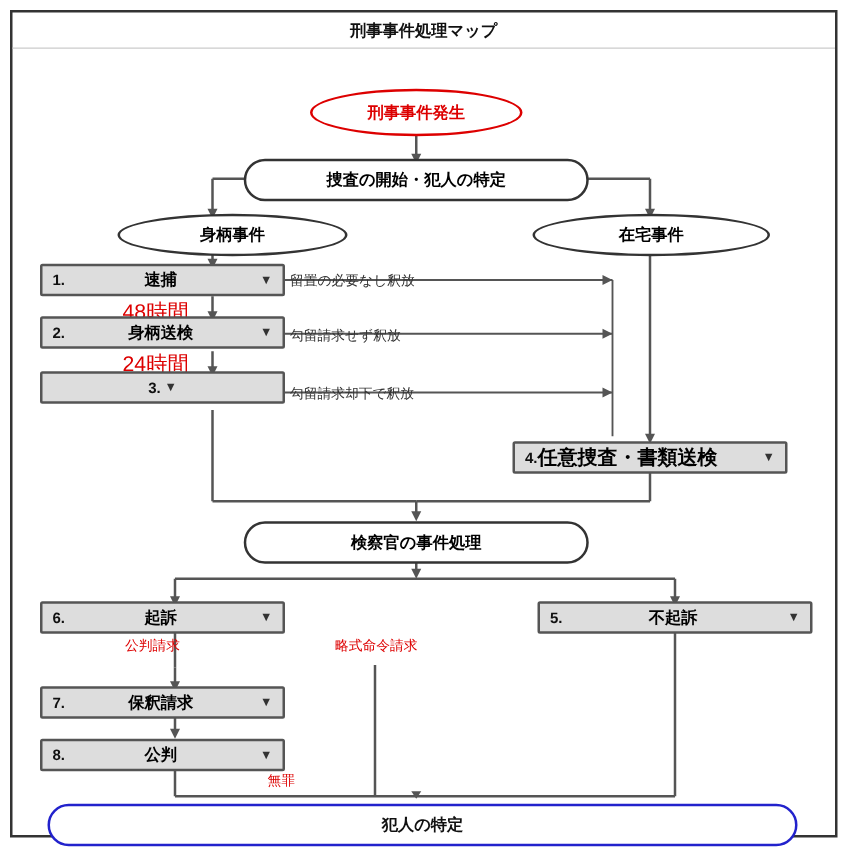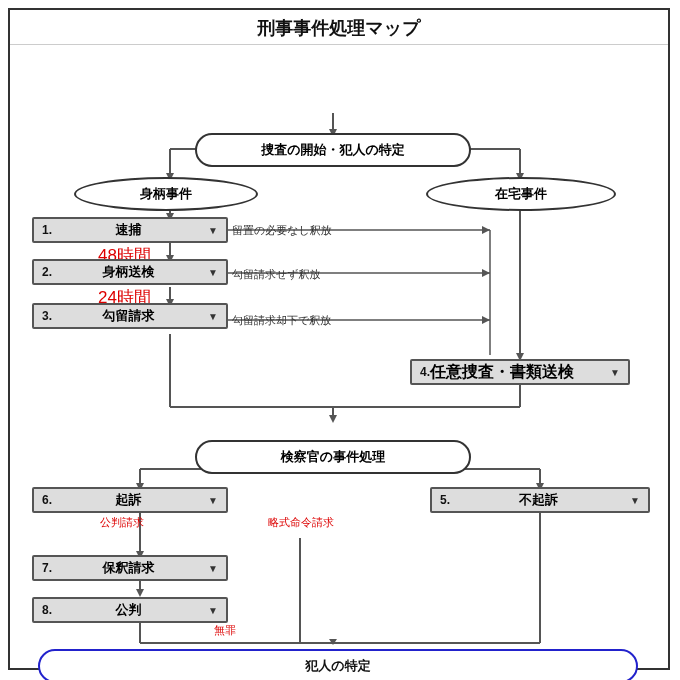--- a/index.html
+++ b/index.html
@@ -16,21 +16,21 @@
       border: 2px solid #333;
       margin: 8px;
       width: 662px;
       height: 662px;
       position: relative;
       background: #fff;
     }
 
     .title-bar {
       text-align: center;
-      font-size: 18px;
+      font-size: 13px;
       font-weight: bold;
       padding: 6px 0 4px 0;
       border-bottom: 1px solid #ccc;
       color: #111;
     }
 
     .diagram {
       position: relative;
       width: 100%;
       height: 630px;
@@ -193,26 +193,29 @@
       <line x1="290" y1="493" x2="290" y2="598" stroke="#555" stroke-width="2"></line>
 
       <line x1="530" y1="465" x2="530" y2="598" stroke="#555" stroke-width="2"></line>
 
       <line x1="130" y1="598" x2="530" y2="598" stroke="#555" stroke-width="2"></line>
       <polygon points="323,598 319,598 323,598" fill="#555"></polygon>
 
       <polygon points="323,600 319,594 327,594" fill="#555"></polygon>
     </svg>
 
+    <div class="box oval-red" style="left:238px; top:32px; width:170px; height:38px;">
+      <span>刑事事件発生</span>
+    </div>
 
     <div class="box rounded-rect" style="left:185px; top:88px; width:276px; height:34px;">
       <span>捜査の開始・犯人の特定</span>
     </div>
 
-    <div class="box oval" style="left:64px; top:132px; width:184px; height:34px;">
+    <div class="box oval" style="left:84px; top:132px; width:184px; height:34px;">
       <span>身柄事件</span>
     </div>
 
     <div class="box oval" style="left:416px; top:132px; width:190px; height:34px;">
       <span>在宅事件</span>
     </div>
 
     <div class="box step-box" style="left:22px; top:172px; width:196px; height:26px; padding:0 8px;">
       <span class="step-num">1.</span>
       <span style="flex:1; text-align:center;">速捕</span>
@@ -228,33 +231,32 @@
       <span style="flex:1; text-align:center;">身柄送検</span>
       <span class="dropdown-arrow">▼</span>
     </div>
 
     <div class="time-label" style="left:88px; top:241px;">24時間</div>
 
     <div class="label-small" style="left:222px; top:222px;">勾留請求せず釈放</div>
 
     <div class="box step-box" style="left:22px; top:258px; width:196px; height:26px; padding:0 8px;">
       <span class="step-num">3.</span>
-      <span style="flex:1; text-align:center;">勾留請求</span>
       <span class="dropdown-arrow">▼</span>
     </div>
 
     <div class="label-small" style="left:222px; top:268px;">勾留請求却下で釈放</div>
 
     <div class="box step-box" style="left:400px; top:314px; width:220px; height:26px; padding:0 8px;">
       <span class="step-num">4.</span>
       <span style="flex:1; text-align:left; font-size:16px;">任意捜査・書類送検</span>
       <span class="dropdown-arrow">▼</span>
     </div>
 
-    <div class="box rounded-rect" style="left:185px; top:395px; width:276px; height:34px;">
+    <div class="box rounded-rect" style="left:185px; top:378px; width:276px; height:34px;">
       <span>検察官の事件処理</span>
     </div>
 
     <div class="box step-box" style="left:22px; top:442px; width:196px; height:26px; padding:0 8px;">
       <span class="step-num">6.</span>
       <span style="flex:1; text-align:center;">起訴</span>
       <span class="dropdown-arrow">▼</span>
     </div>
 
     <div class="label-red" style="left:62px; top:470px;">公判請求</div>

